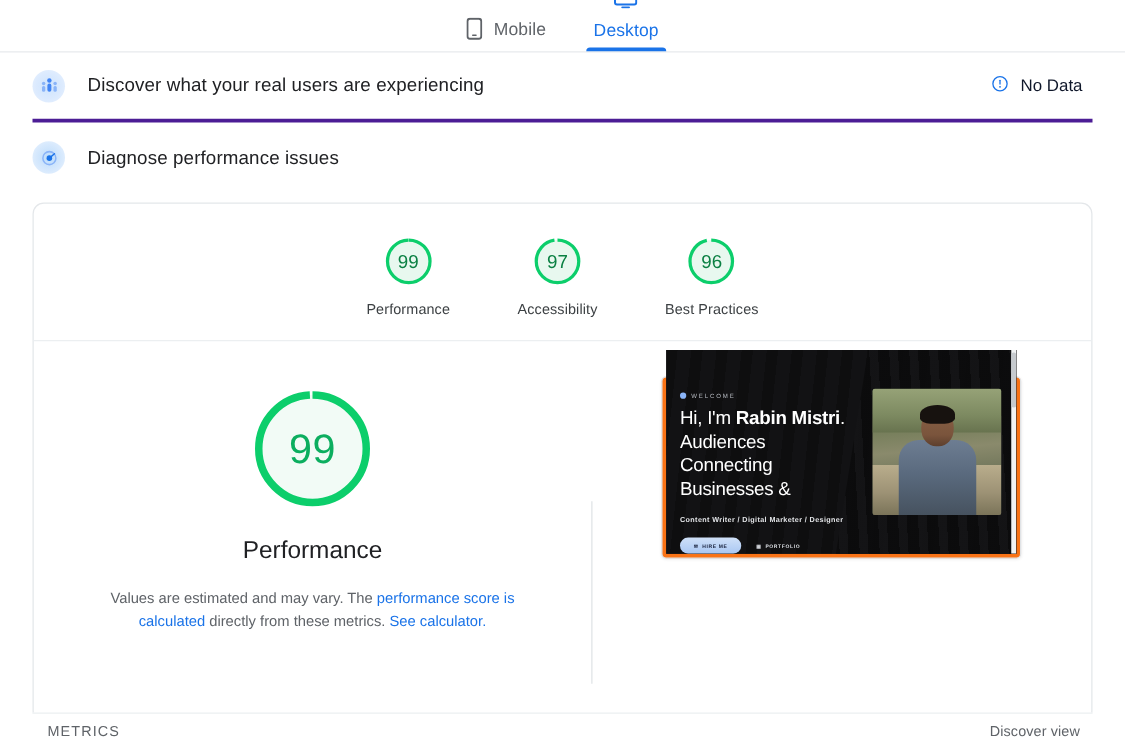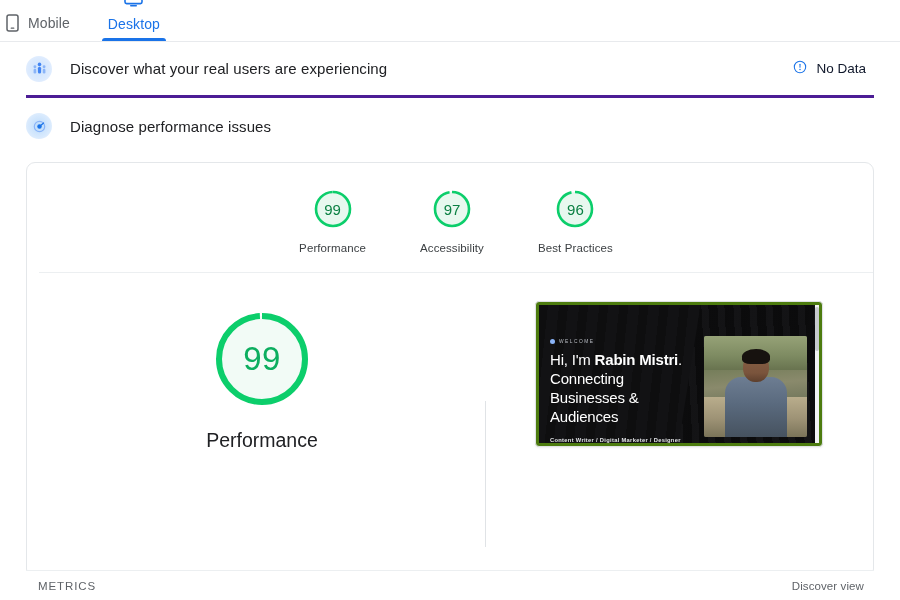--- a/index.html
+++ b/index.html
@@ -15,20 +15,21 @@
     overflow: hidden;
     position: relative;
   }
 
   
   .tabs-bar {
     height: 42px;
     border-bottom: 1px solid #e8eaed;
     display: flex;
     align-items: flex-end;
+    justify-content: center;
     gap: 26px;
     box-sizing: border-box;
   }
   .tab {
     display: flex;
     align-items: center;
     gap: 9px;
     padding: 0 6px 9px 6px;
     font-size: 14px;
     color: #5f6368;
@@ -89,21 +90,20 @@
   }
 
   
   .card {
     margin: 8px 26px 0 26px;
     border: 1px solid #e4e7ea;
     border-radius: 9px;
     background: #fff;
     box-sizing: border-box;
     overflow: hidden;
-    padding-left: 12px;
   }
 
   
   .gauge-strip {
     display: flex;
     justify-content: center;
     gap: 54px;
     padding: 24px 0 18px 0;
     border-bottom: 1px solid #eceff1;
   }
@@ -207,25 +207,26 @@
     flex: 1 1 auto;
     display: flex;
     justify-content: center;
     padding-top: 2px;
   }
   .thumb-frame {
     width: 288px;
     height: 146px;
     border: 1px solid #e0e3e6;
     border-radius: 4px;
-    background: #4d7c0f;
+    background: #f97316;
     padding: 3px;
     box-sizing: border-box;
     display: flex;
     box-shadow: 0 1px 2px rgba(60,64,67,.08);
+    align-items: flex-end;
   }
   .thumb {
     position: relative;
     flex: 1 1 auto;
     background:
       repeating-linear-gradient(96deg, #0e0e0f 0 9px, #121214 9px 20px),
       #101012;
     overflow: hidden;
   }
   .thumb::before {
@@ -485,20 +486,23 @@
       <div class="gauge-lg">
         <svg width="104" height="104" viewBox="0 0 104 104">
           <circle cx="52" cy="52" r="43" fill="#f2fbf6"></circle>
           <circle cx="52" cy="52" r="43" fill="none" stroke="#0cce6b" stroke-width="6" stroke-dasharray="267.6 270.2" stroke-linecap="butt"></circle>
         </svg>
         <span class="val">99</span>
       </div>
 
       <div class="perf-title">Performance</div>
 
+      <div class="perf-desc">
+        <span>Values are estimated and may vary. The </span><a href="#">performance score is calculated</a><span> directly from these metrics. </span><a href="#">See calculator.</a>
+      </div>
 
 
     </div>
 
     <div class="v-divider"></div>
 
     <div class="right-pane">
       <div class="thumb-frame">
         <div class="thumb">
 
@@ -511,22 +515,22 @@
           </div>
 
           <div class="thumb-inner">
             <div class="welcome-row">
               <span class="welcome-dot"></span>
               <span class="welcome-txt">WELCOME</span>
             </div>
 
             <div class="hero-h1">
               <span>Hi, I'm </span><b>Rabin Mistri</b><span>.</span>
+              <div>Audiences</div>
               <div>Connecting Businesses &amp;</div>
-              <div>Audiences</div>
             </div>
 
             <div class="hero-sub">Content Writer / Digital Marketer / Designer</div>
 
             <div class="hero-btns">
               <span class="btn-hire">
                 <span class="btn-glyph">✉</span>
                 <span>HIRE ME</span>
               </span>
               <span class="btn-port">

